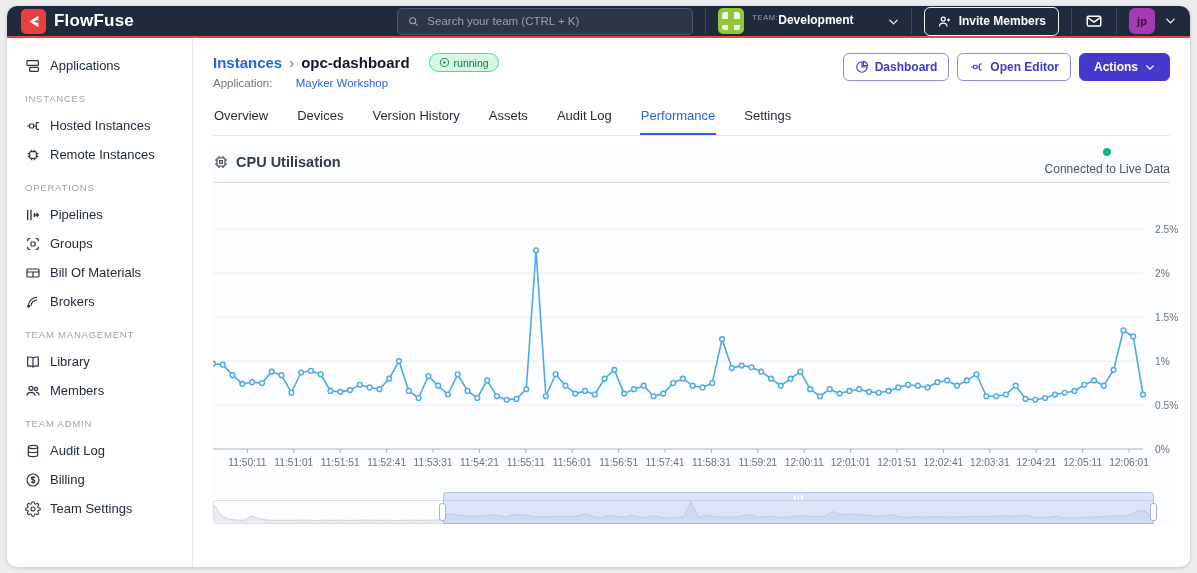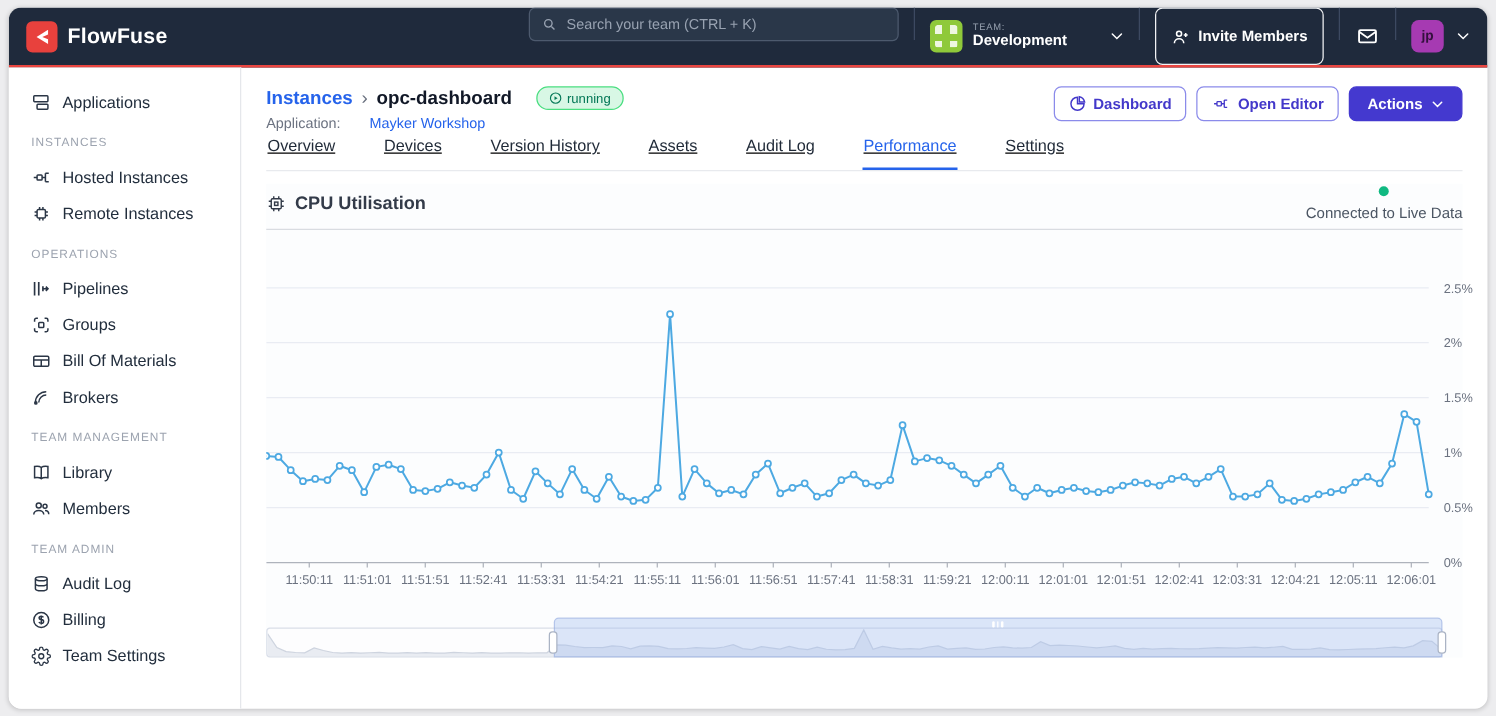--- a/index.html
+++ b/index.html
@@ -1,33 +1,33 @@
 <!DOCTYPE html>
 <html><head>
 <meta charset="utf-8">
 <style>
   * { margin:0; padding:0; box-sizing:border-box; }
   html,body { width:1197px; height:573px; background:#ededef; font-family:"Liberation Sans",sans-serif; overflow:hidden; }
   .app { position:absolute; left:7px; top:6px; width:1183px; height:561px; background:#fff; border-radius:10px; overflow:hidden; box-shadow:0 1px 4px rgba(0,0,0,.18); display:flex; flex-direction:column; }
 
   
-  .navbar { height:48px; background:#1f2a3c; border-bottom:2px solid #ea4540; display:flex; padding:0 14px; flex-shrink:0; }
+  .navbar { height:32px; background:#1f2a3c; border-bottom:2px solid #ea4540; display:flex; align-items:center; padding:0 14px; flex-shrink:0; }
   .brand { display:flex; align-items:center; gap:8px; }
   .logo-mark { width:25px; height:25px; background:#e8413d; border-radius:5px; display:flex; align-items:center; justify-content:center; }
   .brand-name { color:#fff; font-size:17px; font-weight:bold; letter-spacing:.2px; }
   .nav-search { margin-left:auto; width:296px; height:27px; background:#2a3749; border:1px solid #4d5a6e; border-radius:5px; display:flex; align-items:center; gap:7px; padding:0 9px; }
   .nav-search input { background:transparent; border:none; outline:none; color:#cdd3dc; font-size:11.5px; width:100%; font-family:inherit; }
   .nav-search input::placeholder { color:#98a2b1; }
   .nav-sep { width:1px; height:26px; background:#3c4961; margin:0 12px; }
   .team-widget { display:flex; align-items:center; gap:8px; cursor:pointer; }
   .team-avatar { width:26px; height:26px; border-radius:5px; background:#8fc93a; position:relative; overflow:hidden; }
   .team-avatar:after { content:""; position:absolute; inset:4px; background:
      linear-gradient(90deg, rgba(255,255,255,.85) 0 33%, transparent 33% 66%, rgba(255,255,255,.85) 66%);
      -webkit-mask:linear-gradient(0deg,#000 0 30%,transparent 30% 62%,#000 62%); border-radius:2px; }
-  .team-texts { display:flex; flex-direction:column; line-height:1.15; }
+  .team-texts { display:flex; flex-direction:row; line-height:1.15; }
   .team-label { color:#97a1af; font-size:7.5px; letter-spacing:.6px; }
   .team-name { color:#fff; font-size:12px; font-weight:bold; }
   .team-chevron { margin-left:26px; color:#fff; }
   .invite-btn { display:flex; align-items:center; gap:7px; border:1px solid #f2f3f5; border-radius:6px; background:transparent; color:#fff; font-size:12px; font-weight:bold; padding:6px 12px; cursor:pointer; font-family:inherit; }
   .icon-btn { background:none; border:none; color:#fff; cursor:pointer; display:flex; align-items:center; }
   .user-widget { display:flex; align-items:center; gap:10px; cursor:pointer; }
   .user-avatar { width:26px; height:26px; border-radius:6px; background:#a63ab2; color:#33103d; font-size:11px; font-weight:bold; display:flex; align-items:center; justify-content:center; }
 
   
   .body-row { flex:1; display:flex; min-height:0; }
@@ -45,21 +45,21 @@
   .crumb-sep { color:#6b7280; font-weight:normal; }
   .crumb-current { color:#111827; }
   .badge-running { display:inline-flex; align-items:center; gap:4px; margin-left:12px; background:#d8f7e5; border:1px solid #4ade80; color:#047857; font-size:10.5px; font-weight:500; border-radius:999px; padding:2.5px 9px; }
   .app-line { font-size:11.5px; color:#6b7280; margin-top:5px; }
   .app-line a { color:#2563eb; text-decoration:none; cursor:pointer;padding-left:20px; }
   .head-actions { margin-left:auto; display:flex; gap:8px; }
   .btn-outline { display:flex; align-items:center; gap:6px; background:#fff; border:1px solid #8b8bea; color:#4338ca; border-radius:6px; font-size:12px; font-weight:bold; padding:6px 11px; cursor:pointer; font-family:inherit; }
   .btn-solid { display:flex; align-items:center; gap:7px; background:#4439cf; border:1px solid #4439cf; color:#fff; border-radius:6px; font-size:12px; font-weight:bold; padding:6px 14px; cursor:pointer; font-family:inherit; }
 
   
-  .tabs { display:flex; gap:37px; border-bottom:1px solid #e8eaee;text-decoration:underline; }
+  .tabs { display:flex; gap:27px; margin-top:15px; border-bottom:1px solid #e8eaee; }
   .tab { background:none; border:none; font-family:inherit; font-size:13px; color:#1f2937; padding:4px 1px 10px 1px; cursor:pointer; border-bottom:2px solid transparent; }
   .tab.active { color:#2563eb; border-bottom-color:#2563eb; }
 
   
   .panel { margin-top:10px; background:#fcfdfe; }
   .panel-head { display:flex; align-items:center; height:32px; }
   .panel-title { display:flex; align-items:center; gap:7px; font-size:14.5px; font-weight:bold; color:#333b49; }
   .panel-title svg { color:#333b49; }
   .live-status { margin-left:auto; display:flex; align-items:center; gap:6px; font-size:12px; color:#4b5563;flex-direction:column; }
   .live-dot { width:8px; height:8px; border-radius:50%; background:#10b981; }

